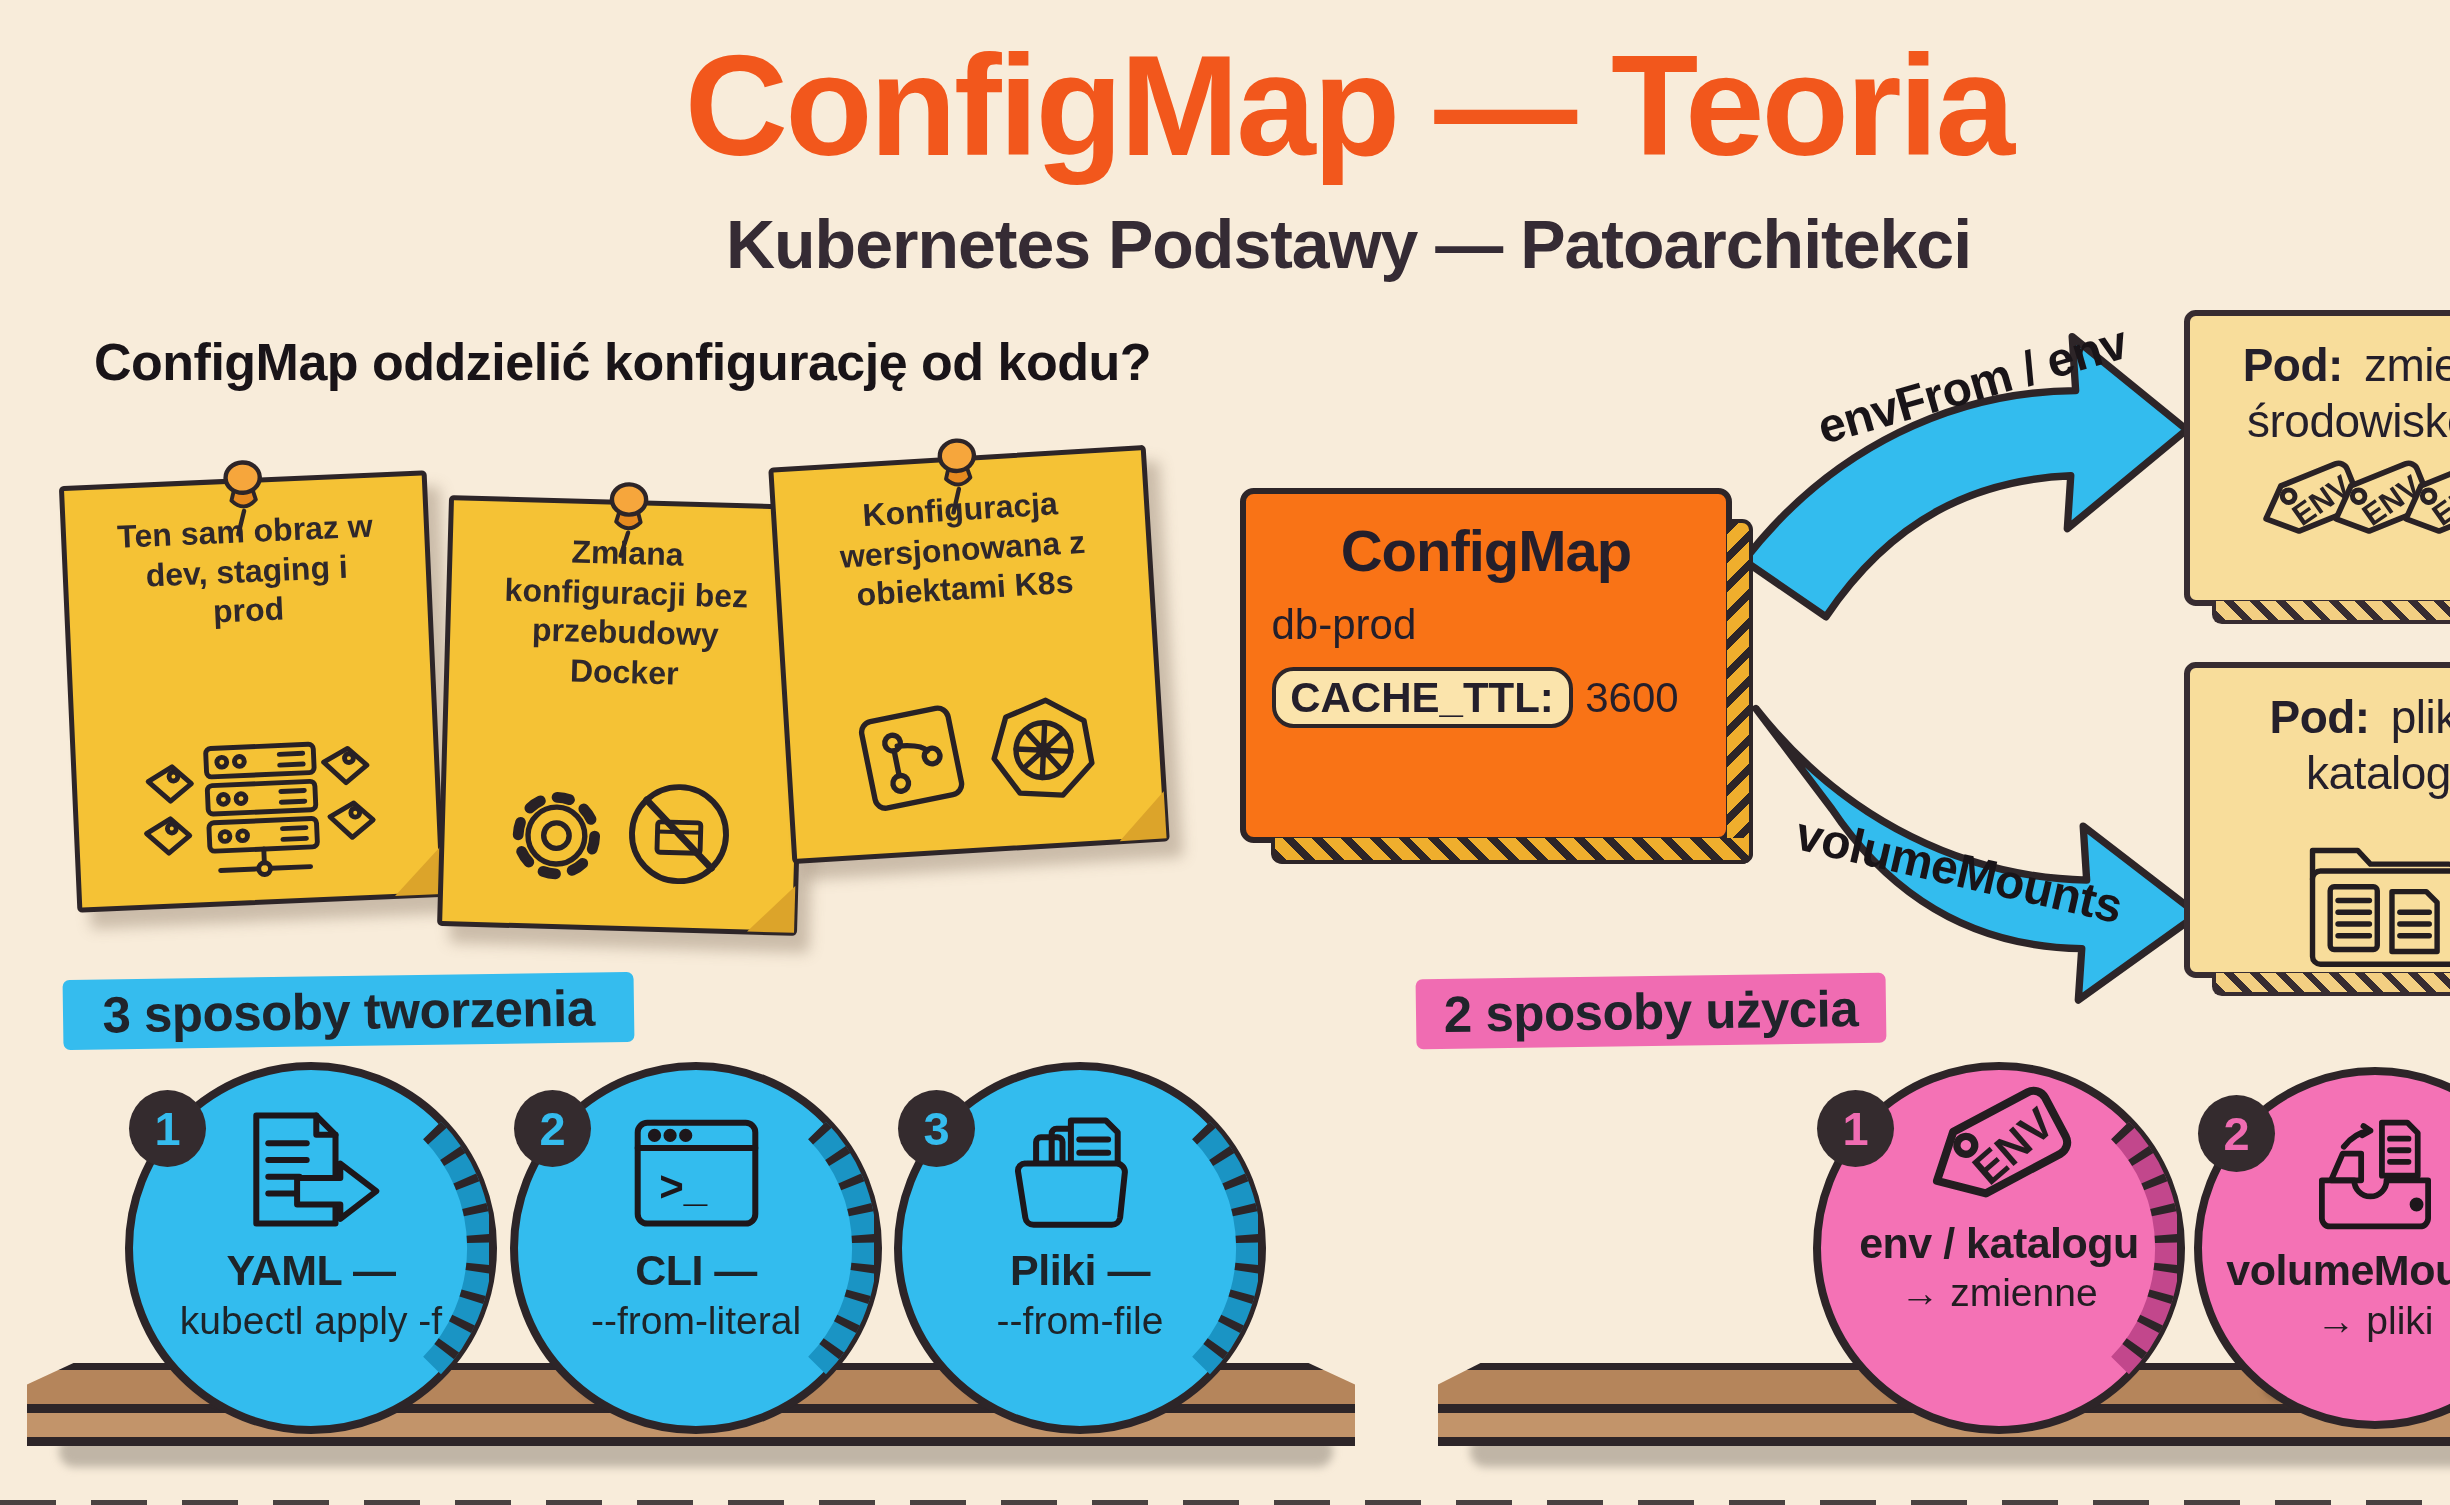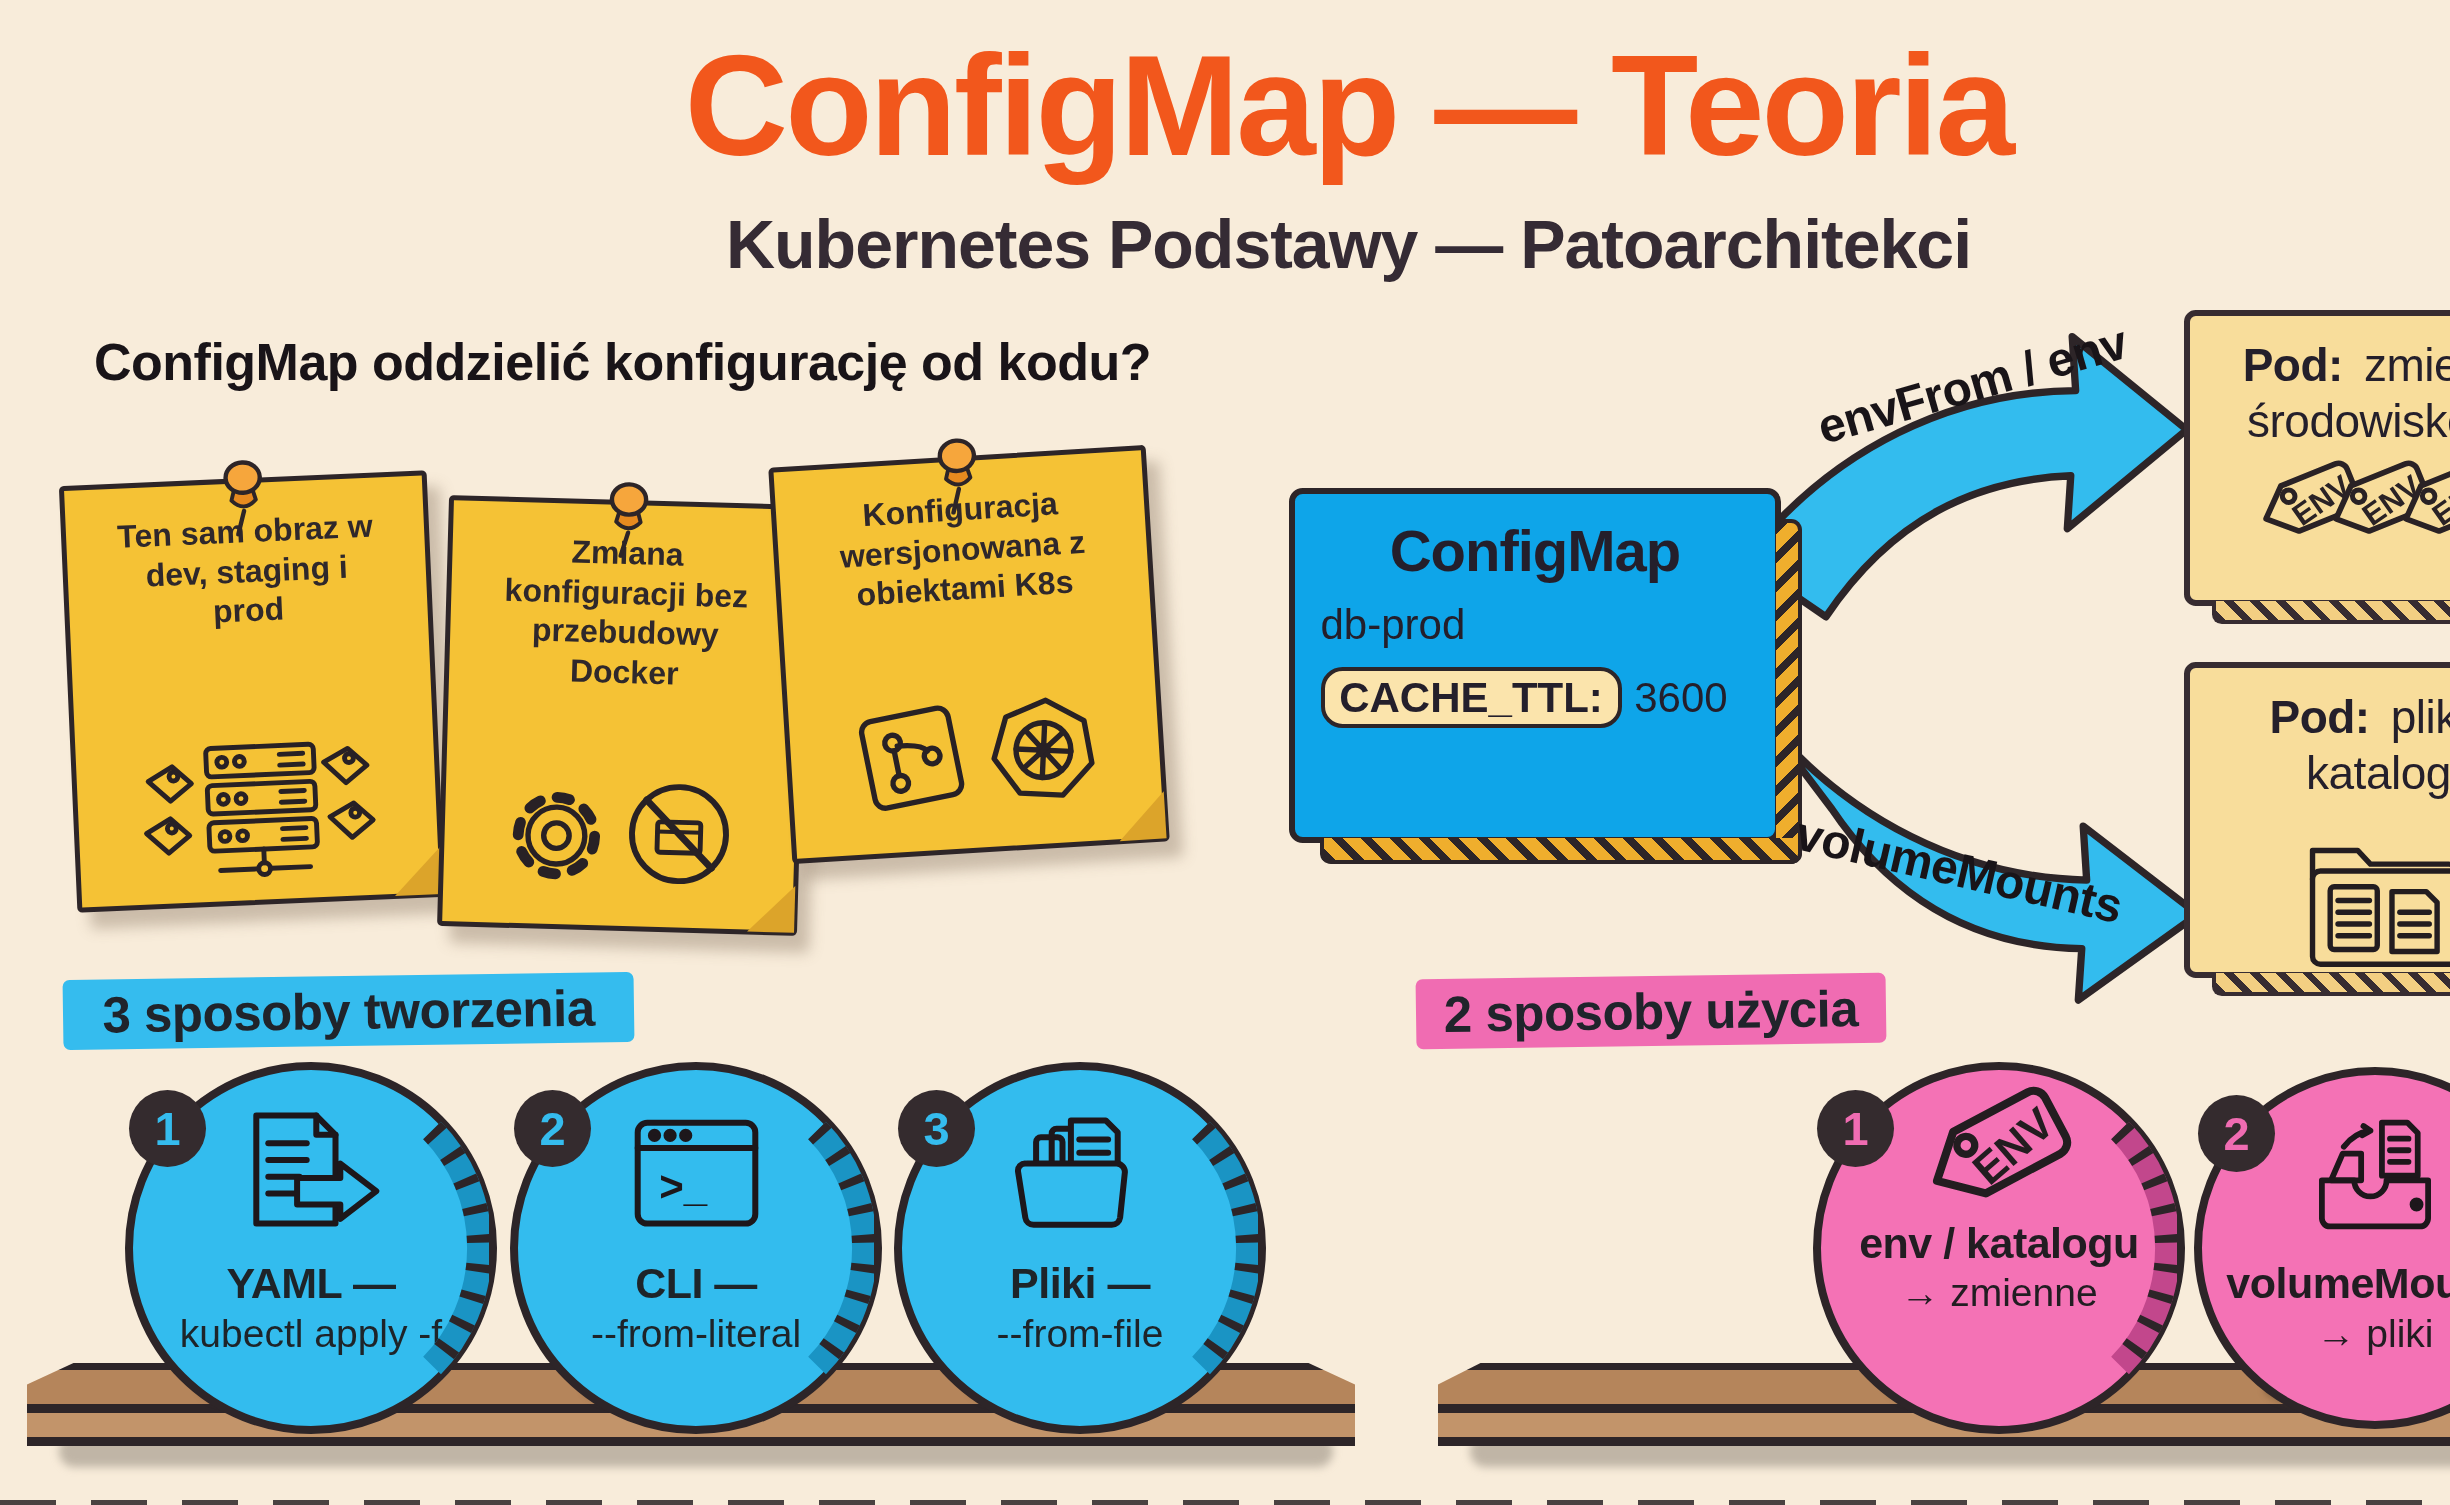--- a/index.html
+++ b/index.html
@@ -35,22 +35,22 @@
     border-color:transparent transparent #DCA42A transparent;
   }
   .note-text{
     margin-top:29px;text-align:center;font-size:32px;font-weight:600;
     line-height:1.24;color:#2F282B;
   }
   .note-icons{margin-top:auto;margin-bottom:19.6px;display:flex;gap:14.7px;align-items:center;}
   .pin{position:absolute;top:-30px;left:50%;transform:translateX(-50%);}
   
   .cm-box{
-    left:1289px;top:488px;width:480px;height:343px;
-    background:#0ea5e9;border:6.9px solid #2D2528;border-radius:13.7px;
+    left:1240px;top:488px;width:480px;height:343px;
+    background:#f97316;border:6.9px solid #2D2528;border-radius:13.7px;
     z-index:5;
   }
   .cm-band-r{
     position:absolute;right:-27.4px;top:24.5px;bottom:-27.4px;width:22.5px;
     background:repeating-linear-gradient(135deg,#2D2528 0 7.8px,#EFAE2D 7.8px 20.6px);
     border:4.9px solid #2D2528;border-left:none;border-radius:0 10.8px 10.8px 0;
   }
   .cm-band-b{
     position:absolute;left:24.5px;right:-27.4px;bottom:-27.4px;height:22.5px;
     background:repeating-linear-gradient(45deg,#2D2528 0 7.8px,#EFAE2D 7.8px 20.6px);
@@ -98,21 +98,21 @@
   .coin-pink{background:#F472B5;}
   .coin-edge{position:absolute;inset:0;pointer-events:none;}
   .badge{
     position:absolute;left:-3.9px;top:19.6px;width:77px;height:77px;border-radius:50%;
     background:#342B2E;display:flex;align-items:center;justify-content:center;
     font-size:47px;font-weight:bold;z-index:7;
   }
   .badge-blue{color:#35BCEE;}
   .badge-pink{color:#F06CB2;}
   .coin-icon{margin-top:36px;}
-  .coin-line1{font-size:43px;font-weight:bold;color:#1E2429;margin-top:19px;letter-spacing:-0.5px;}
+  .coin-line1{font-size:43px;font-weight:bold;color:#1E2429;margin-top:6px;letter-spacing:-0.5px;}
   .coin-line2{font-size:39px;font-weight:500;color:#1E2429;margin-top:3.9px;}
   .coin-pink .coin-line1,.coin-pink .coin-line2{color:#221D22;}
   
   .shelf{
     height:83px;
     background:linear-gradient(#2D2528 0 6.9px,#B5855B 6.9px 41px,#2D2528 41px 50px,#C2946A 50px 74px,#2D2528 74px 83px);
     clip-path:polygon(3.5% 0,96.5% 0,100% 26%,100% 100%,0 100%,0 26%);
     z-index:3;
   }
   .shelf-shadow{

